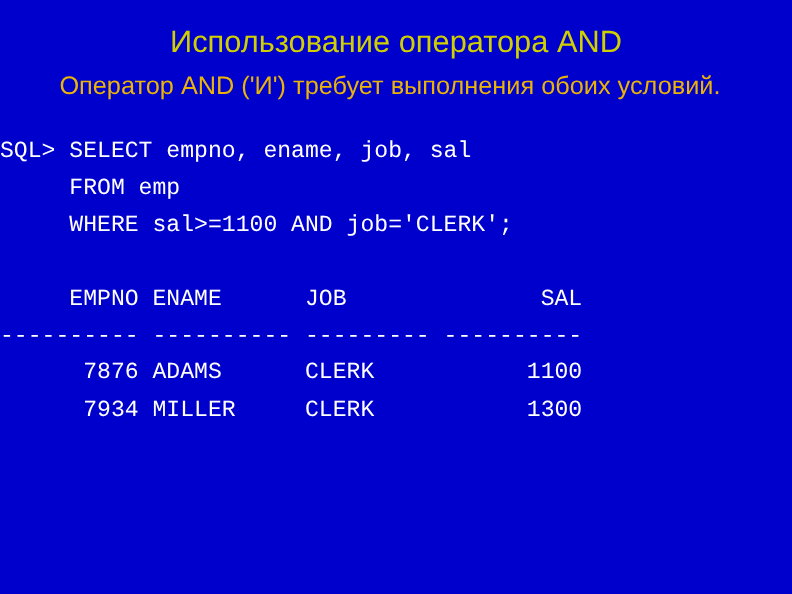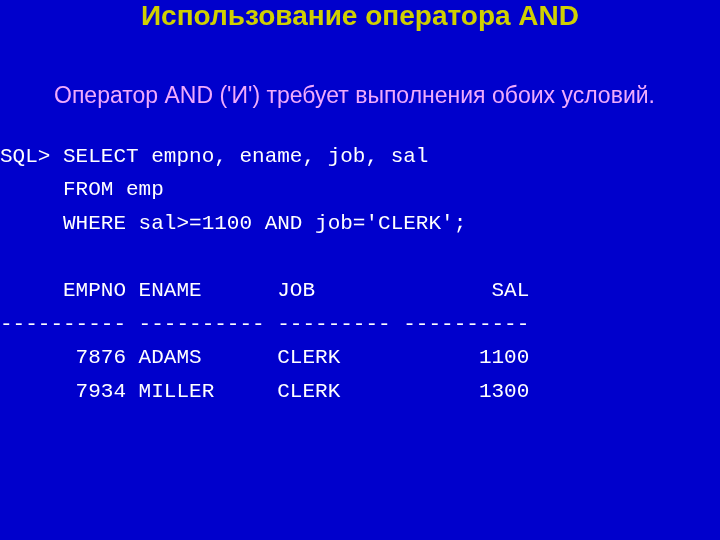--- a/index.html
+++ b/index.html
@@ -13,30 +13,30 @@
       background: #0000CC;
       font-family: Arial, sans-serif;
       color: #e0e0e0;
       overflow: hidden;
     }
     .title {
       color: #d0d000;
       font-size: 28px;
       text-align: center;
       padding: 0 0 10px 0;
-      font-weight: bold;
+      font-weight: normal;
+      margin-top: 22px;
     }
     .description {
-      color: #f0abfc;
+      color: #eab308;
       font-size: 23px;
       padding: 0 24px 0 38px;
       margin-bottom: 30px;
       line-height: 1.2;
       text-indent: 16px;
-      margin-top: 40px;
     }
     .sql-block {
       font-family: 'Courier New', monospace;
       font-size: 21px;
       color: #ffffff;
       white-space: pre;
       padding-left: 0;
       line-height: 1.6;
     }
   </style>

